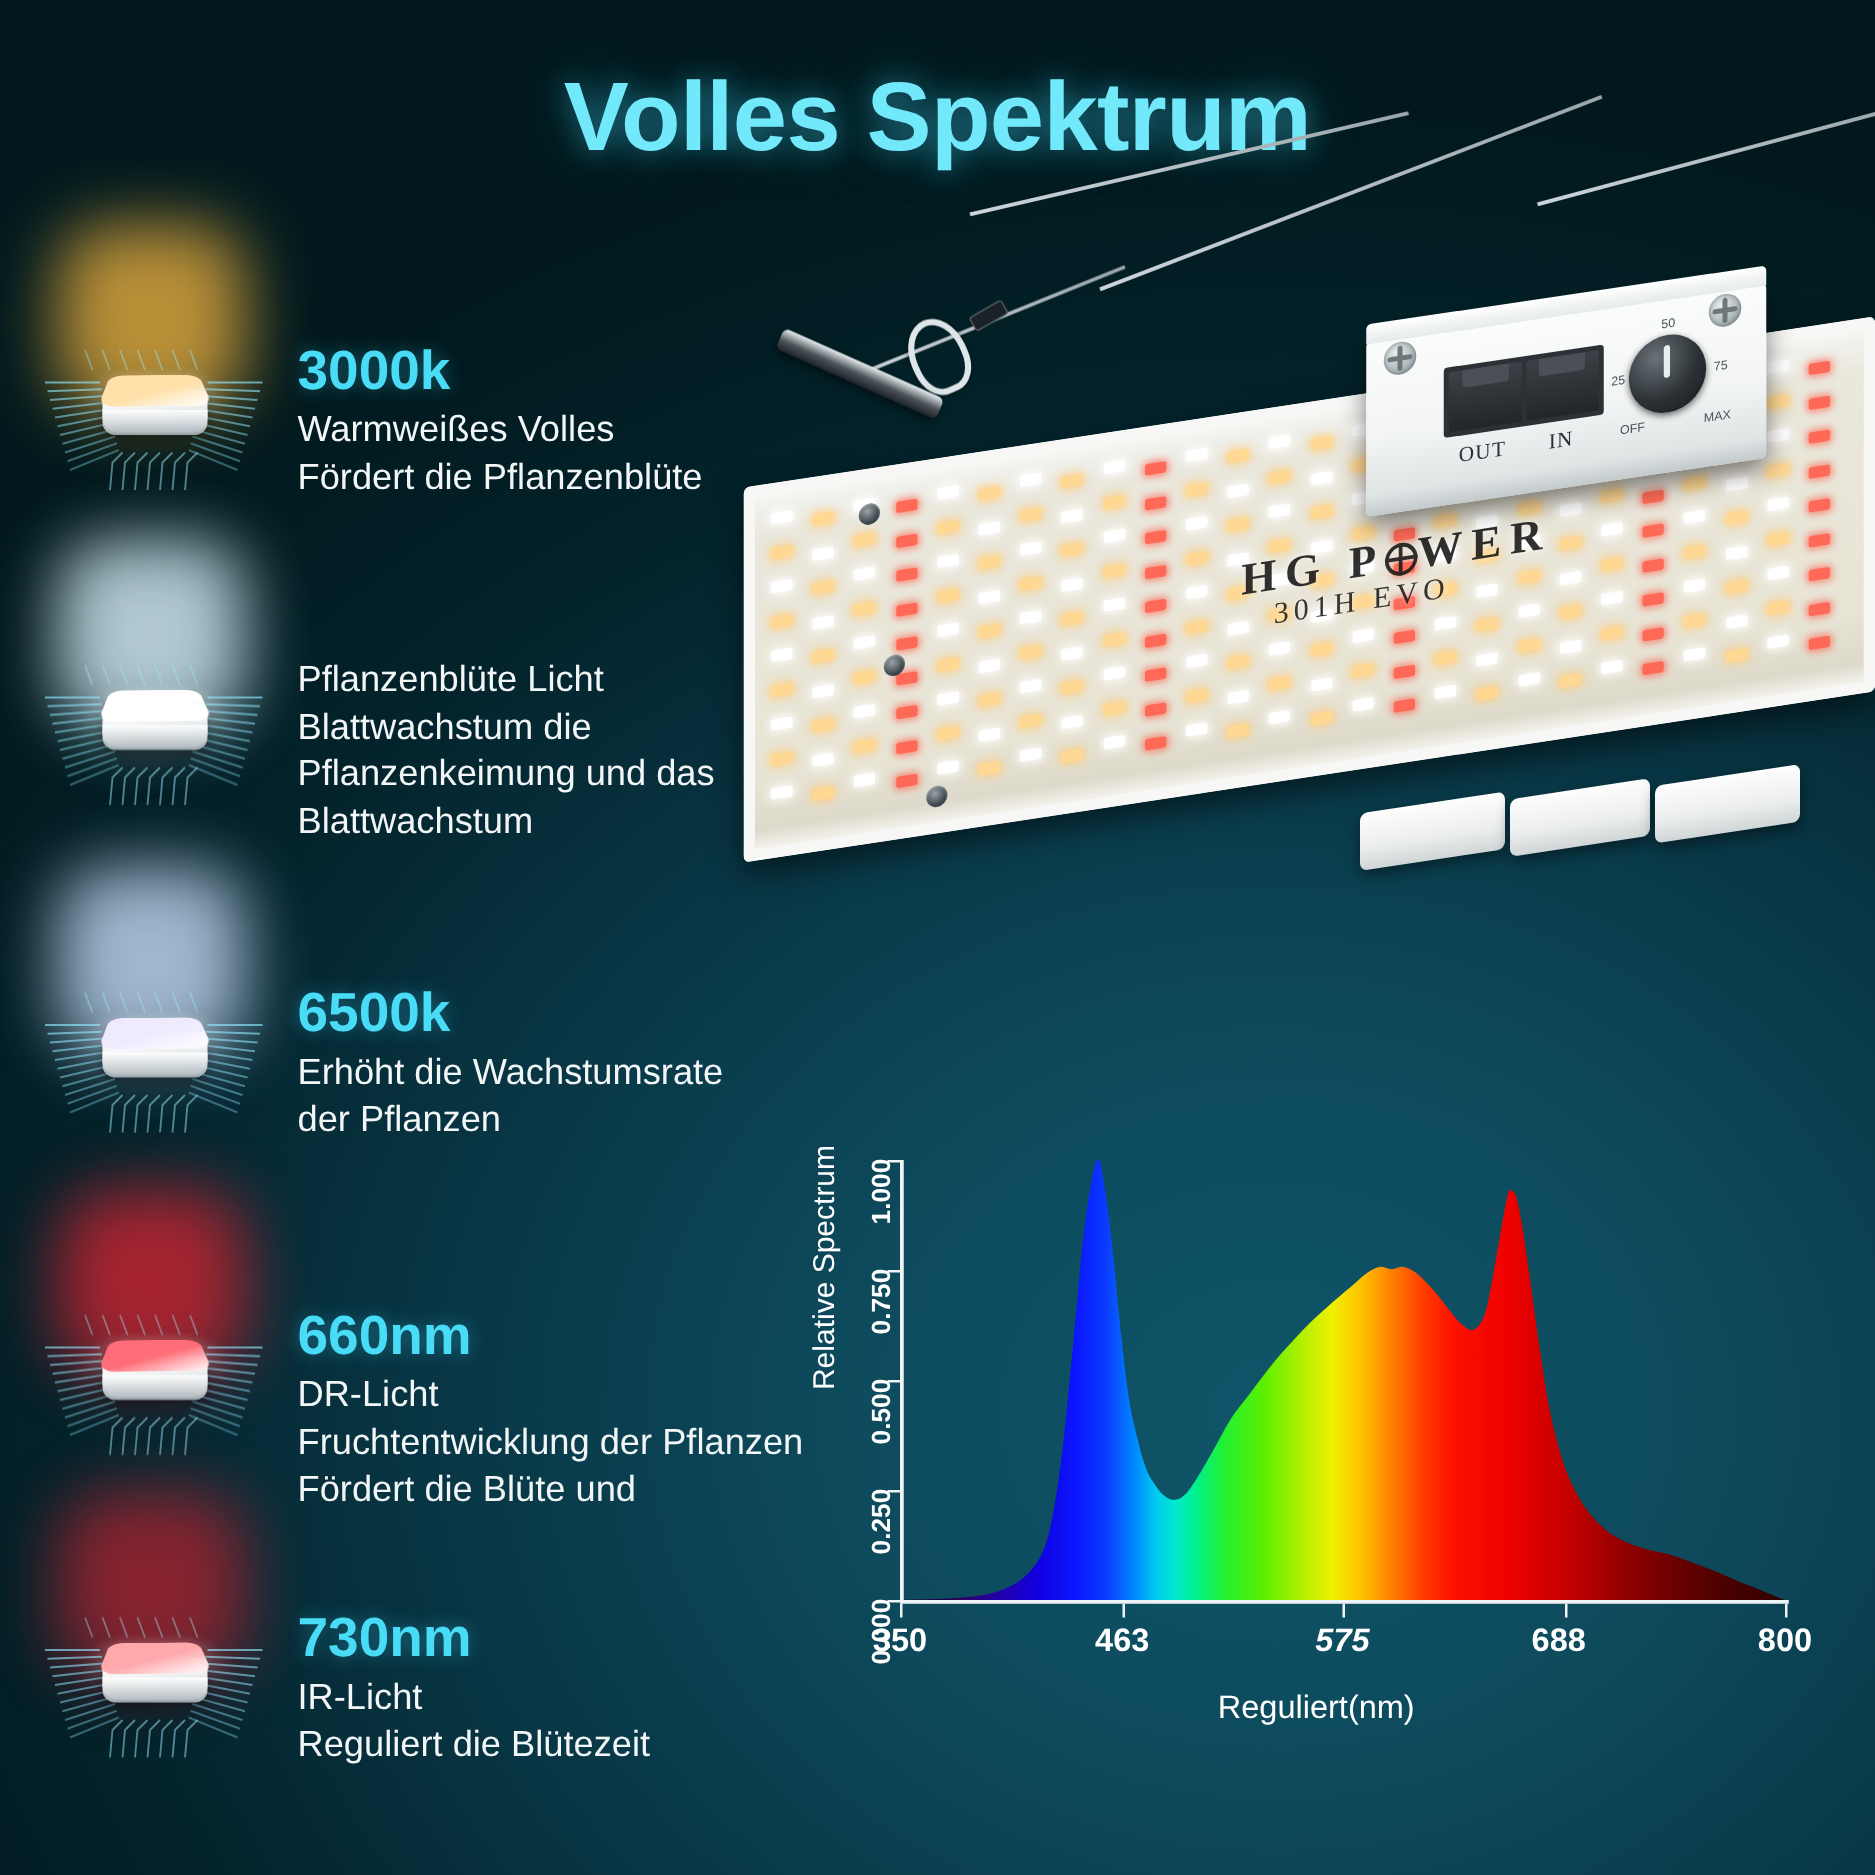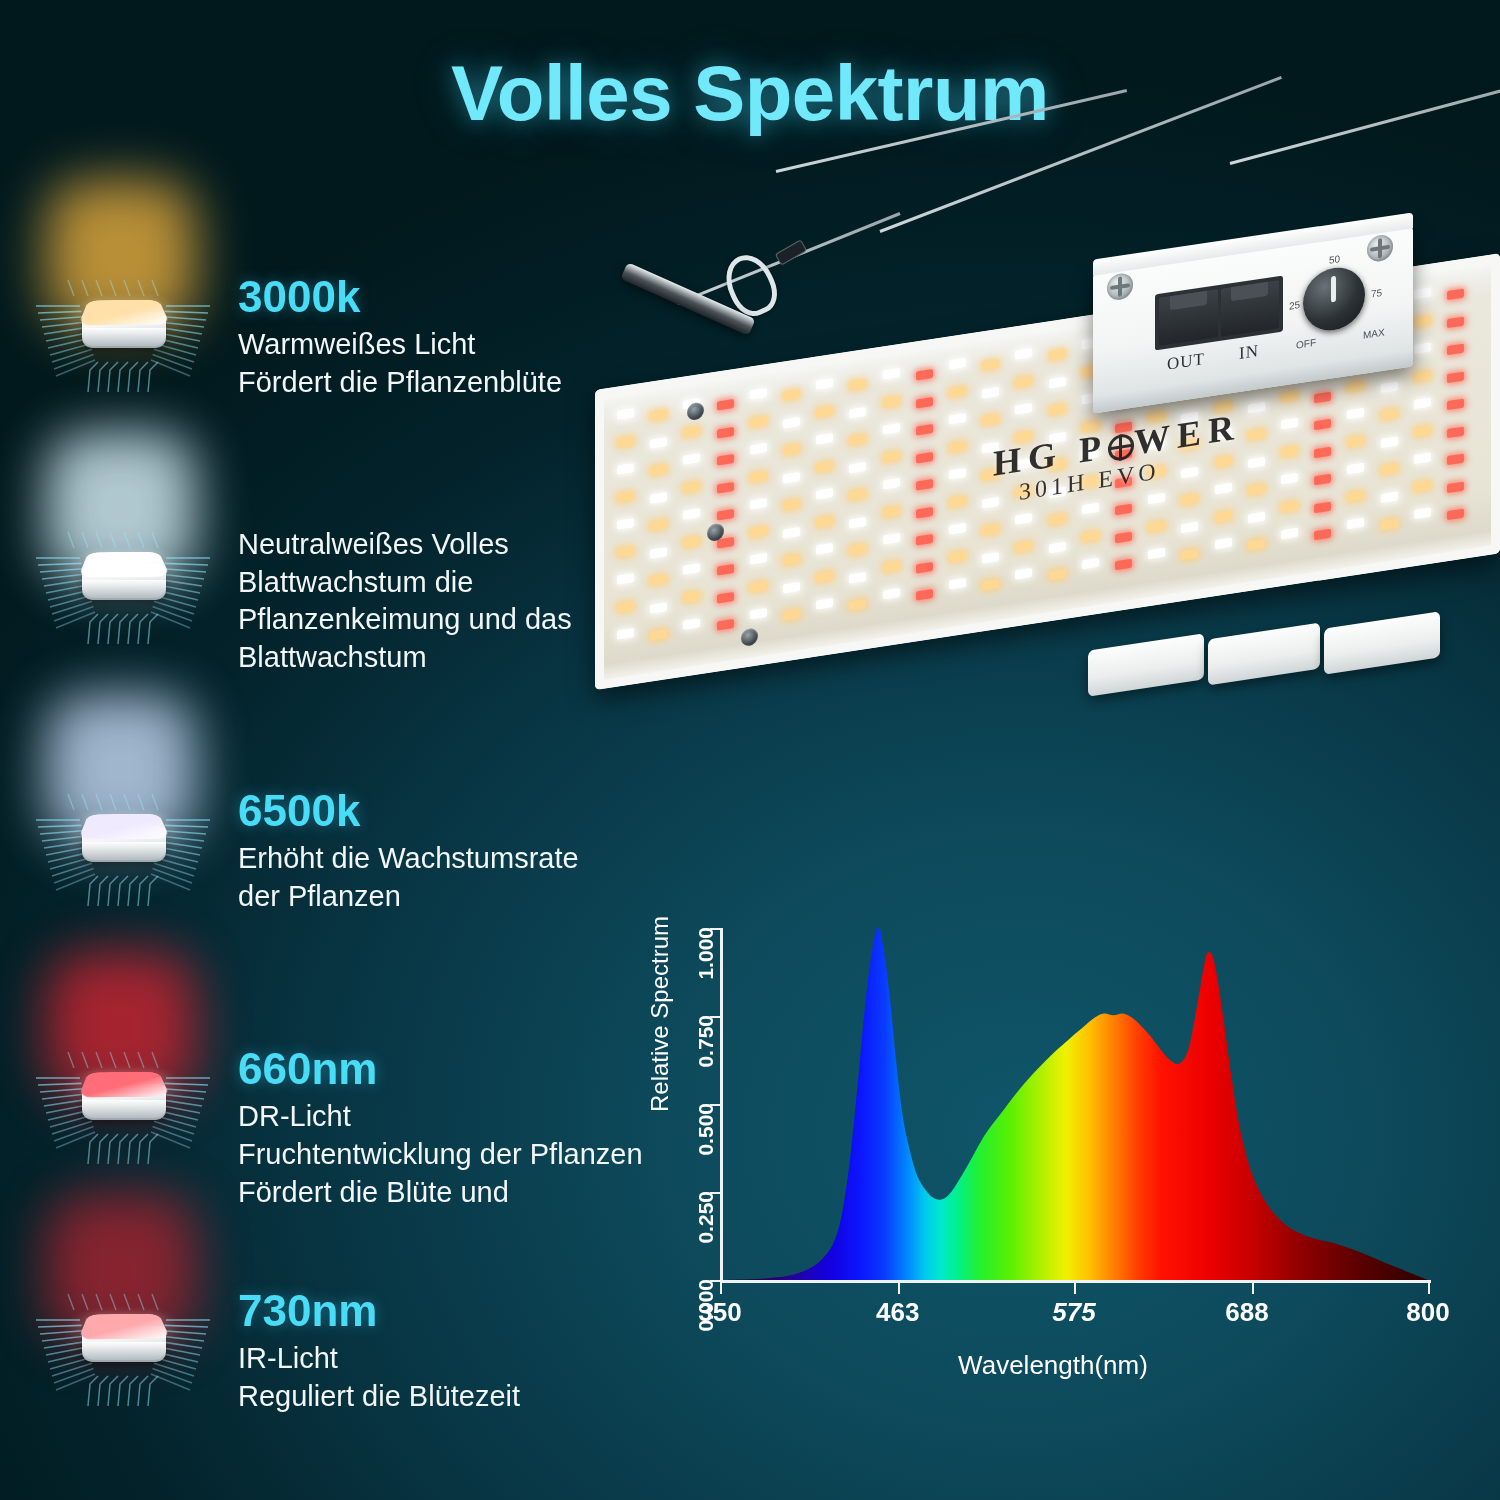--- a/index.html
+++ b/index.html
@@ -242,21 +242,21 @@
             <path d="M124,14 L130,30" stroke="#9ceaff" stroke-width="1.4" fill="none" opacity="0.4"></path>
           </svg>
           <div class="chip3d">
             <div class="chip-body"></div>
             <div class="chip-face"></div>
             <div class="chip-top" style="background:linear-gradient(155deg,#ffe0a8 0%,#ffe0a8 55%,rgba(255,255,255,.92) 100%);"></div>
           </div>
         </div>
         <div class="txtwrap">
           <div class="spec-title">3000k</div>
-          <div class="spec-line">Warmweißes Licht</div>
+          <div class="spec-line">Warmweißes Volles</div>
           <div class="spec-line">Fördert die Pflanzenblüte</div>
         </div>
       </div>
       <div class="spec" style="top: 510px;">
         <div class="chipwrap">
           <div class="glow" style="background: rgb(207, 230, 239);"></div>
           <svg class="traces" viewBox="0 0 190 130">
             <path d="M8,40 L52,40" stroke="#8fe6ff" stroke-width="1.6" fill="none" opacity="0.65"></path>
             <path d="M182,40 L138,40" stroke="#8fe6ff" stroke-width="1.6" fill="none" opacity="0.65"></path>
             <path d="M10,47 L53.5,45.4" stroke="#8fe6ff" stroke-width="1.6" fill="none" opacity="0.62"></path>
@@ -294,21 +294,21 @@
             <path d="M120,126 L122,104 L130,96" stroke="#9ceaff" stroke-width="1.5" fill="none" opacity="0.5"></path>
             <path d="M124,14 L130,30" stroke="#9ceaff" stroke-width="1.4" fill="none" opacity="0.4"></path>
           </svg>
           <div class="chip3d">
             <div class="chip-body"></div>
             <div class="chip-face"></div>
             <div class="chip-top" style="background:linear-gradient(155deg,#ffffff 0%,#ffffff 55%,rgba(255,255,255,.92) 100%);"></div>
           </div>
         </div>
         <div class="txtwrap">
-          <div class="spec-line">Neutralweißes Volles</div>
+          <div class="spec-line">Pflanzenblüte Licht</div>
           <div class="spec-line">Blattwachstum die</div>
           <div class="spec-line">Pflanzenkeimung und das</div>
           <div class="spec-line">Blattwachstum</div>
         </div>
       </div>
       <div class="spec" style="top: 772px;">
         <div class="chipwrap">
           <div class="glow" style="background: rgb(188, 208, 234);"></div>
           <svg class="traces" viewBox="0 0 190 130">
             <path d="M8,40 L52,40" stroke="#8fe6ff" stroke-width="1.6" fill="none" opacity="0.65"></path>
@@ -779,21 +779,21 @@
               <stop offset="75.56%" stop-color="#c40000"></stop>
               <stop offset="82.22%" stop-color="#8e0000"></stop>
               <stop offset="91.11%" stop-color="#560000"></stop>
               <stop offset="100.00%" stop-color="#2c0000"></stop>
             </linearGradient>
           </defs>
           <path d="M0.0,352.0 C7.9,351.7 34.1,351.4 47.2,350.2 C60.3,349.1 69.5,348.2 78.7,345.0 C87.8,341.7 95.7,337.9 102.3,330.9 C108.8,323.8 113.5,318.0 118.0,302.7 C122.5,287.5 125.6,265.2 129.0,239.4 C132.4,213.5 135.3,178.9 138.5,147.8 C141.6,116.7 144.7,77.4 147.9,52.8 C151.0,28.2 154.7,5.3 157.3,0.0 C160.0,-5.3 161.5,9.4 163.6,21.1 C165.7,32.9 167.8,51.6 169.9,70.4 C172.0,89.2 174.1,114.4 176.2,133.8 C178.3,153.1 180.4,172.5 182.5,186.6 C184.6,200.6 186.4,208.3 188.8,218.2 C191.2,228.2 194.0,239.4 196.7,246.4 C199.3,253.4 201.9,256.7 204.5,260.5 C207.2,264.3 209.8,267.4 212.4,269.3 C215.0,271.2 217.6,272.0 220.3,271.7 C222.9,271.5 225.5,270.0 228.1,267.5 C230.8,265.1 232.6,262.2 236.0,257.0 C239.4,251.7 243.9,244.1 248.6,235.8 C253.3,227.6 259.1,215.9 264.3,207.7 C269.6,199.5 274.3,194.2 280.1,186.6 C285.8,178.9 292.6,169.5 298.9,161.9 C305.2,154.3 312.0,147.0 317.8,140.8 C323.6,134.6 328.3,129.9 333.5,125.0 C338.8,120.0 344.6,115.0 349.3,110.9 C354.0,106.8 357.7,103.8 361.9,100.3 C366.1,96.8 370.8,92.2 374.5,89.8 C378.1,87.3 380.7,85.9 383.9,85.5 C387.0,85.1 390.2,87.3 393.3,87.3 C396.5,87.3 399.6,85.1 402.8,85.5 C405.9,85.9 409.1,87.6 412.2,89.8 C415.4,91.9 418.5,95.3 421.7,98.6 C424.8,101.8 427.9,105.3 431.1,109.1 C434.2,112.9 437.4,117.6 440.5,121.4 C443.7,125.3 446.8,129.7 450.0,132.0 C453.1,134.3 456.3,137.6 459.4,135.5 C462.6,133.5 465.7,130.5 468.9,119.7 C472.0,108.8 475.7,84.5 478.3,70.4 C480.9,56.3 483.0,42.8 484.6,35.2 C486.2,27.6 486.4,25.8 487.7,24.6 C489.0,23.5 490.9,24.1 492.5,28.2 C494.0,32.3 495.3,38.7 497.2,49.3 C499.0,59.8 501.1,75.1 503.5,91.5 C505.8,107.9 508.7,130.2 511.3,147.8 C514.0,165.4 516.3,182.5 519.2,197.1 C522.1,211.8 525.5,225.3 528.6,235.8 C531.8,246.4 534.4,252.9 538.1,260.5 C541.8,268.1 545.9,275.4 550.7,281.6 C555.4,287.8 561.2,293.3 566.4,297.4 C571.6,301.5 576.9,303.9 582.1,306.2 C587.4,308.6 592.6,310.1 597.9,311.5 C603.1,313.0 608.4,313.6 613.6,315.0 C618.8,316.5 623.6,318.3 629.3,320.3 C635.1,322.4 641.7,324.7 648.2,327.4 C654.8,330.0 661.3,333.1 668.7,336.2 C676.0,339.2 685.7,343.0 692.3,345.7 C698.8,348.3 705.4,350.9 708.0,352.0 L708,352 L0,352 Z" fill="url(#spec)"></path>
         </svg>
     </div>
     <div id="ytitle">Relative Spectrum</div>
-    <div id="xtitle">Wavelength(nm)</div>
+    <div id="xtitle">Reguliert(nm)</div>
     <div id="axes">
         <div class="axisline" style="left:92px; top:48px; width:3px; height:354px;"></div>
         <div class="axisline" style="left:92px; top:400px; width:711px; height:3px;"></div>
         <div class="tick" style="left:82px; top:400px; width:10px; height:2px;"></div>
         <div class="ylab" style="left:22px; top:387px; width:56px;">0.000</div>
         <div class="tick" style="left:82px; top:312px; width:10px; height:2px;"></div>
         <div class="ylab" style="left:22px; top:299px; width:56px;">0.250</div>
         <div class="tick" style="left:82px; top:224px; width:10px; height:2px;"></div>
         <div class="ylab" style="left:22px; top:211px; width:56px;">0.500</div>
         <div class="tick" style="left:82px; top:136px; width:10px; height:2px;"></div>

